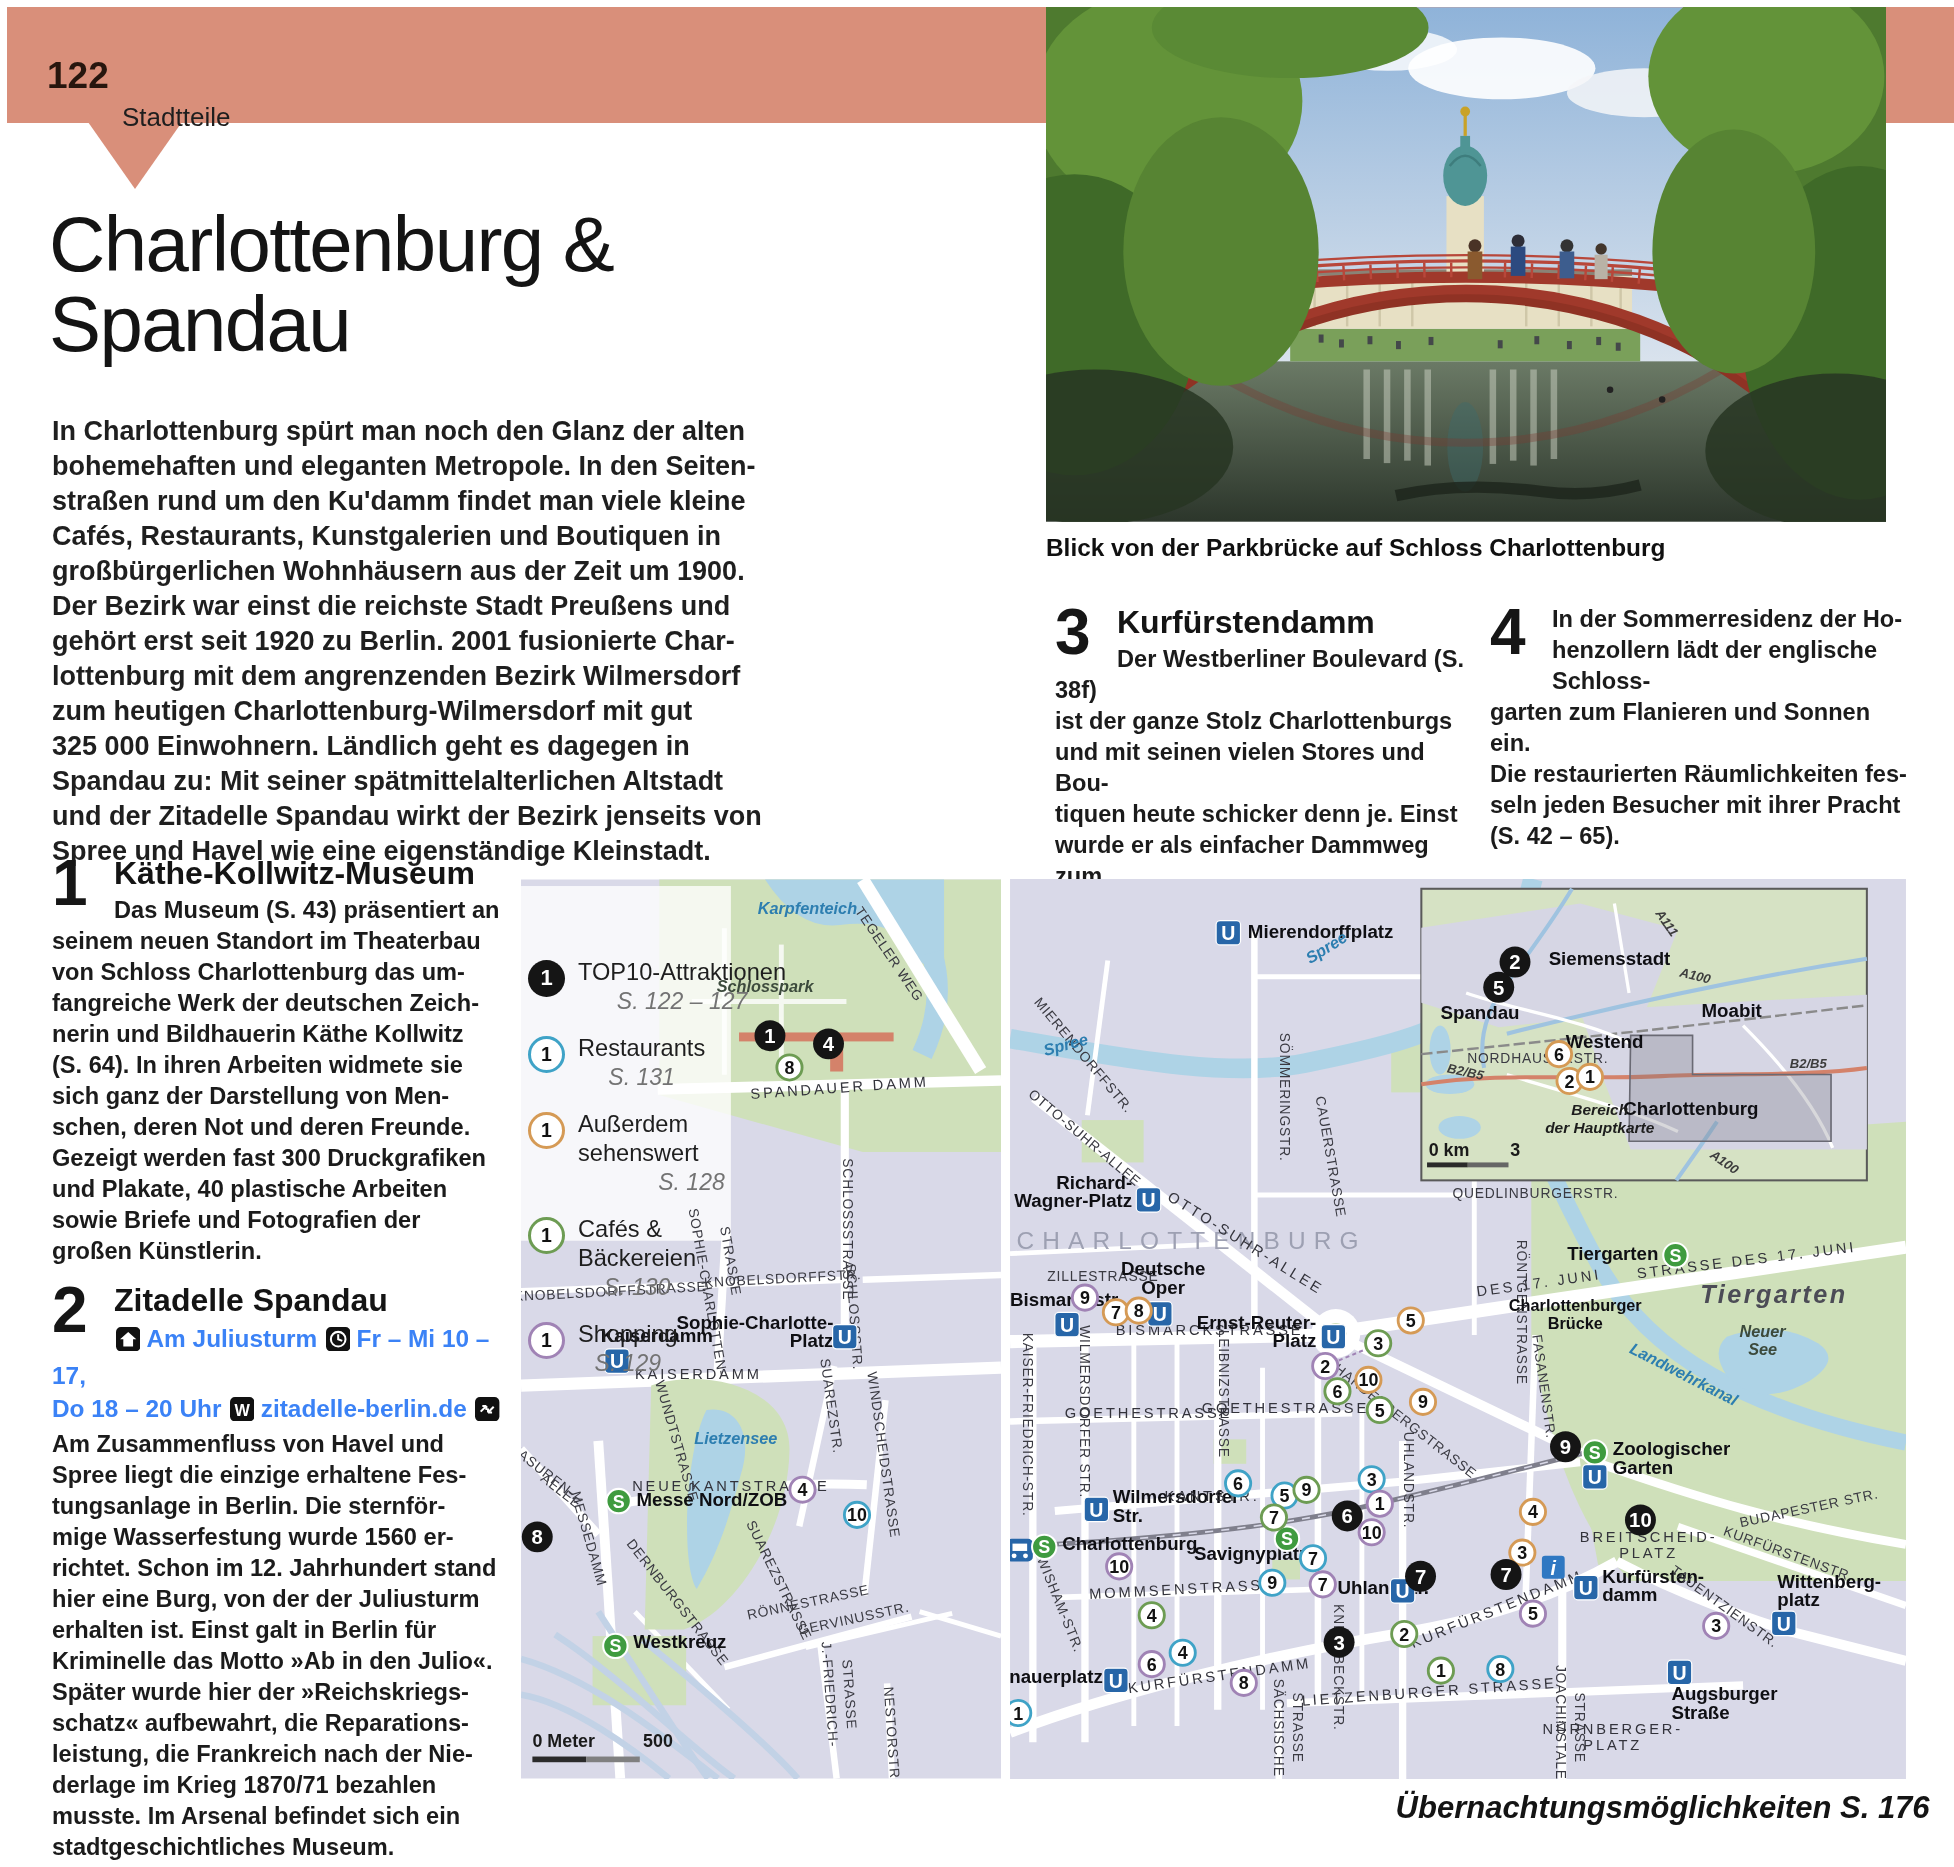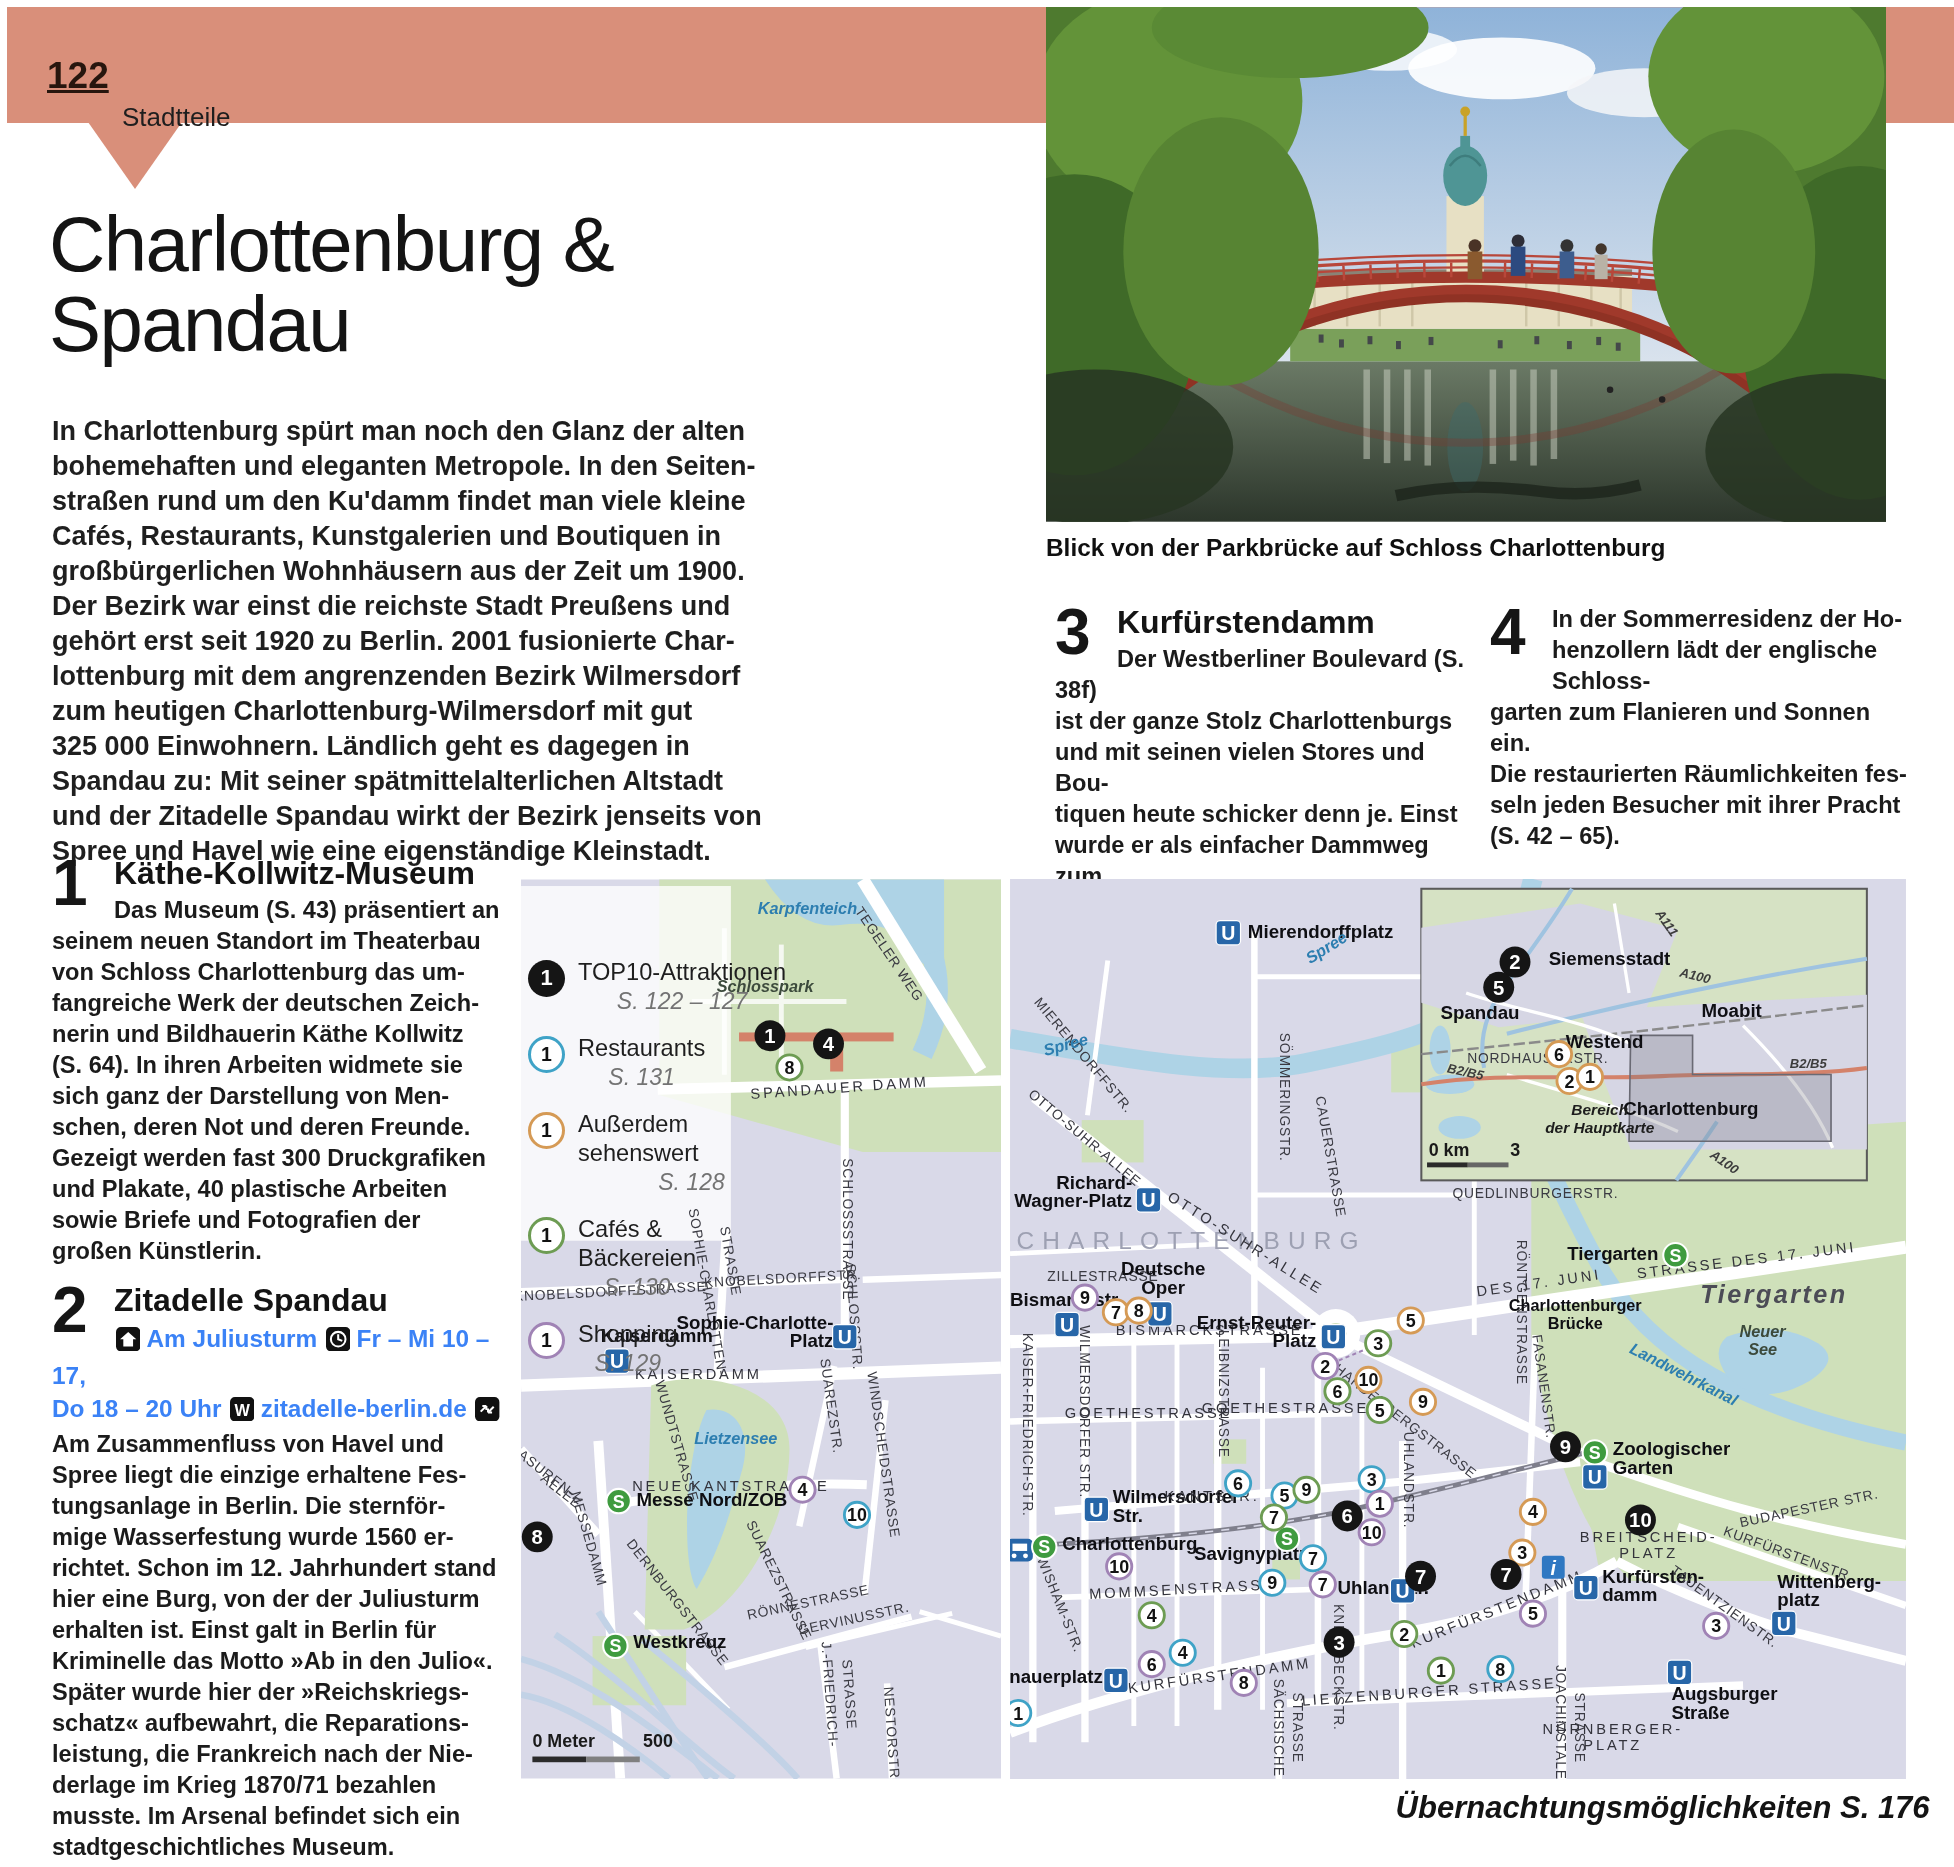--- a/index.html
+++ b/index.html
@@ -4,21 +4,21 @@
 <style>
   html,body{margin:0;padding:0;background:#e8e8e8;}
   .page{position:relative;width:1954px;height:1867px;background:#ffffff;
         font-family:"Liberation Sans",sans-serif;overflow:hidden;}
 
   
   .band{position:absolute;left:6.5px;top:6.5px;width:1948px;height:116px;background:#D98F7A;}
   .band-tri{position:absolute;left:88px;top:122px;width:0;height:0;
             border-left:47px solid transparent;border-right:47px solid transparent;
             border-top:67px solid #D98F7A;}
-  .pgnum{position:absolute;left:47px;top:55px;font-size:37px;font-weight:bold;color:#27160e;text-decoration:underline;}
+  .pgnum{position:absolute;left:47px;top:55px;font-size:37px;font-weight:bold;color:#27160e;}
   .pgsec{position:absolute;left:122px;top:66px;font-size:26px;color:#1e1e1e;margin-top:36px;}
 
   
   .title{position:absolute;left:49px;top:204px;margin:0;font-size:78px;line-height:80px;
          font-weight:normal;letter-spacing:-1.6px;color:#141414;}
   .intro{position:absolute;left:52px;top:414px;width:806px;font-size:27px;line-height:35px;
          font-weight:bold;color:#1f1f1f;white-space:pre-line;}
 
   
   .photo{position:absolute;left:1046px;top:6.5px;width:840px;height:515px;}

